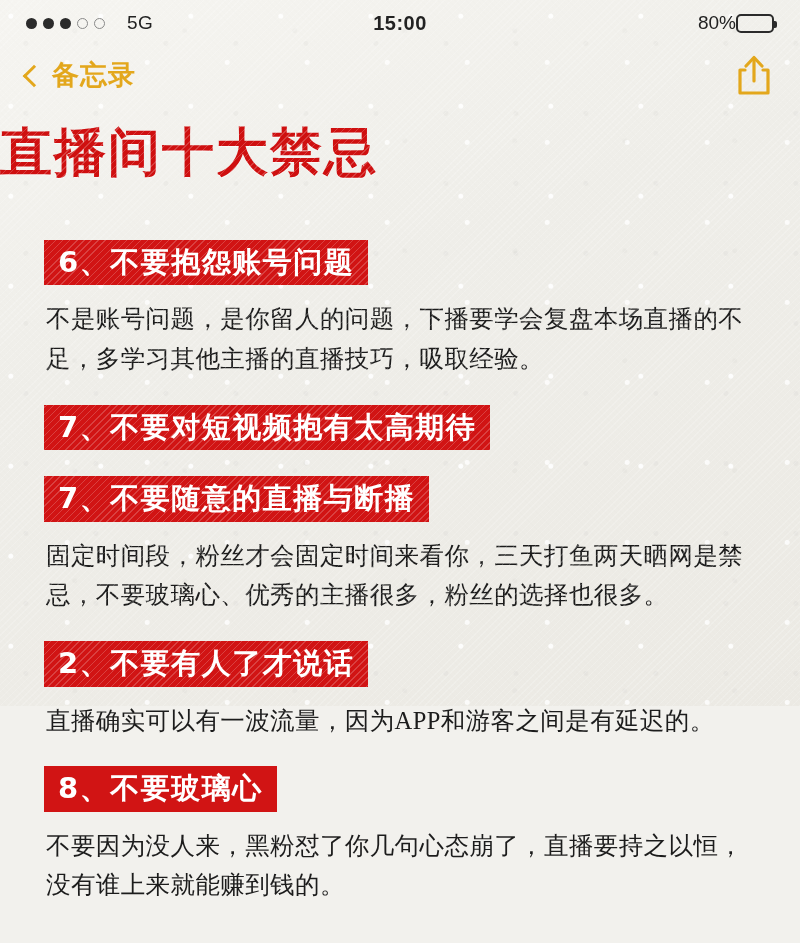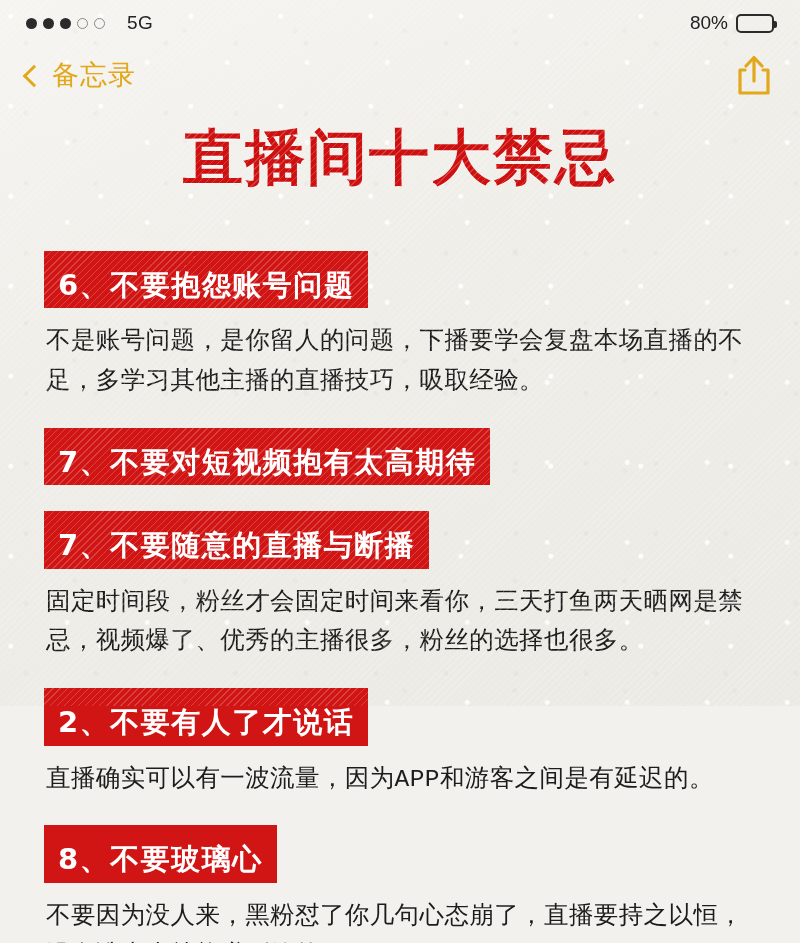--- a/index.html
+++ b/index.html
@@ -75,21 +75,20 @@
     text-align: center;
     font-size: 20px;
     font-weight: 600;
     letter-spacing: 0.5px;
     pointer-events: none;
   }
   .right-status {
     margin-left: auto;
     display: flex;
     align-items: center;
-    gap: 8px;
     font-size: 19px;
     font-weight: 500;
   }
   .battery {
     position: relative;
     width: 38px;
     height: 19px;
     border: 2px solid #2b2b2b;
     border-radius: 5px;
     box-sizing: border-box;
@@ -130,34 +129,33 @@
     display: inline-block;
     width: 13px;
     height: 13px;
     border-left: 3.2px solid #e3a71c;
     border-bottom: 3.2px solid #e3a71c;
     transform: rotate(45deg);
     margin-top: 1px;
   }
   .back-label {
     font-size: 27px;
-    font-weight: 400;
+    font-weight: 700;
     letter-spacing: 1px;
   }
   .share-icon {
     margin-left: auto;
     cursor: pointer;
     line-height: 0;
   }
 
   
   .title {
-    text-align: center;
     color: #cf1010;
-    font-size: 60px;
+    font-size: 52px;
     font-weight: 800;
     letter-spacing: 2px;
     margin: 14px 0 0 0;
     text-shadow: 0 1px 0 rgba(255,255,255,0.6);
     font-family: "DejaVu Sans", "Liberation Sans", sans-serif;
   }
 
   
   .content {
     padding: 52px 44px 0 44px;
@@ -165,31 +163,31 @@
   .item {
     margin-bottom: 26px;
   }
   .heading {
     display: inline-block;
     background: #d11414;
     color: #ffffff;
     font-size: 29px;
     font-weight: 800;
     letter-spacing: 1.5px;
-    padding: 19px 14px 8px 14px;
+    padding: 7px 14px 8px 14px;
     line-height: 1.05;
     font-family: "DejaVu Sans", "Liberation Sans", sans-serif;
   }
   .body-text {
     margin: 14px 2px 0 2px;
     font-size: 24.5px;
     line-height: 1.62;
     color: #1c1c1c;
     letter-spacing: 0.4px;
-    font-family: Liberation Mono, monospace;
+    font-family: Liberation Serif, serif;
   }
 
   
   .watermark {
     position: absolute;
     right: 32px;
     bottom: 14px;
     font-size: 25px;
     color: rgba(120,120,120,0.55);
     font-family: "DejaVu Serif", "Liberation Serif", serif;
@@ -205,20 +203,21 @@
 
   <div class="status-bar">
     <div class="dots">
       <span class="dot"></span>
       <span class="dot"></span>
       <span class="dot"></span>
       <span class="dot hollow"></span>
       <span class="dot hollow"></span>
     </div>
     <span class="net">5G</span>
+    <span class="clock">15:00</span>
     <div class="right-status">
       <span>80%</span>
       <span class="battery">
         <span class="battery-fill" style="width:80%"></span>
       </span>
     </div>
   </div>
 
   <div class="nav-bar">
     <div class="back">
@@ -242,21 +241,21 @@
       <div class="heading">6、不要抱怨账号问题</div>
       <p class="body-text">不是账号问题，是你留人的问题，下播要学会复盘本场直播的不足，多学习其他主播的直播技巧，吸取经验。</p>
     </div>
 
     <div class="item">
       <div class="heading">7、不要对短视频抱有太高期待</div>
     </div>
 
     <div class="item">
       <div class="heading">7、不要随意的直播与断播</div>
-      <p class="body-text">固定时间段，粉丝才会固定时间来看你，三天打鱼两天晒网是禁忌，视频爆了、优秀的主播很多，粉丝的选择也很多。</p>
+      <p class="body-text">固定时间段，粉丝才会固定时间来看你，三天打鱼两天晒网是禁忌，不要玻璃心、优秀的主播很多，粉丝的选择也很多。</p>
     </div>
 
     <div class="item">
       <div class="heading">2、不要有人了才说话</div>
       <p class="body-text">直播确实可以有一波流量，因为APP和游客之间是有延迟的。</p>
     </div>
 
     <div class="item">
       <div class="heading">8、不要玻璃心</div>
       <p class="body-text">不要因为没人来，黑粉怼了你几句心态崩了，直播要持之以恒，没有谁上来就能赚到钱的。</p>

